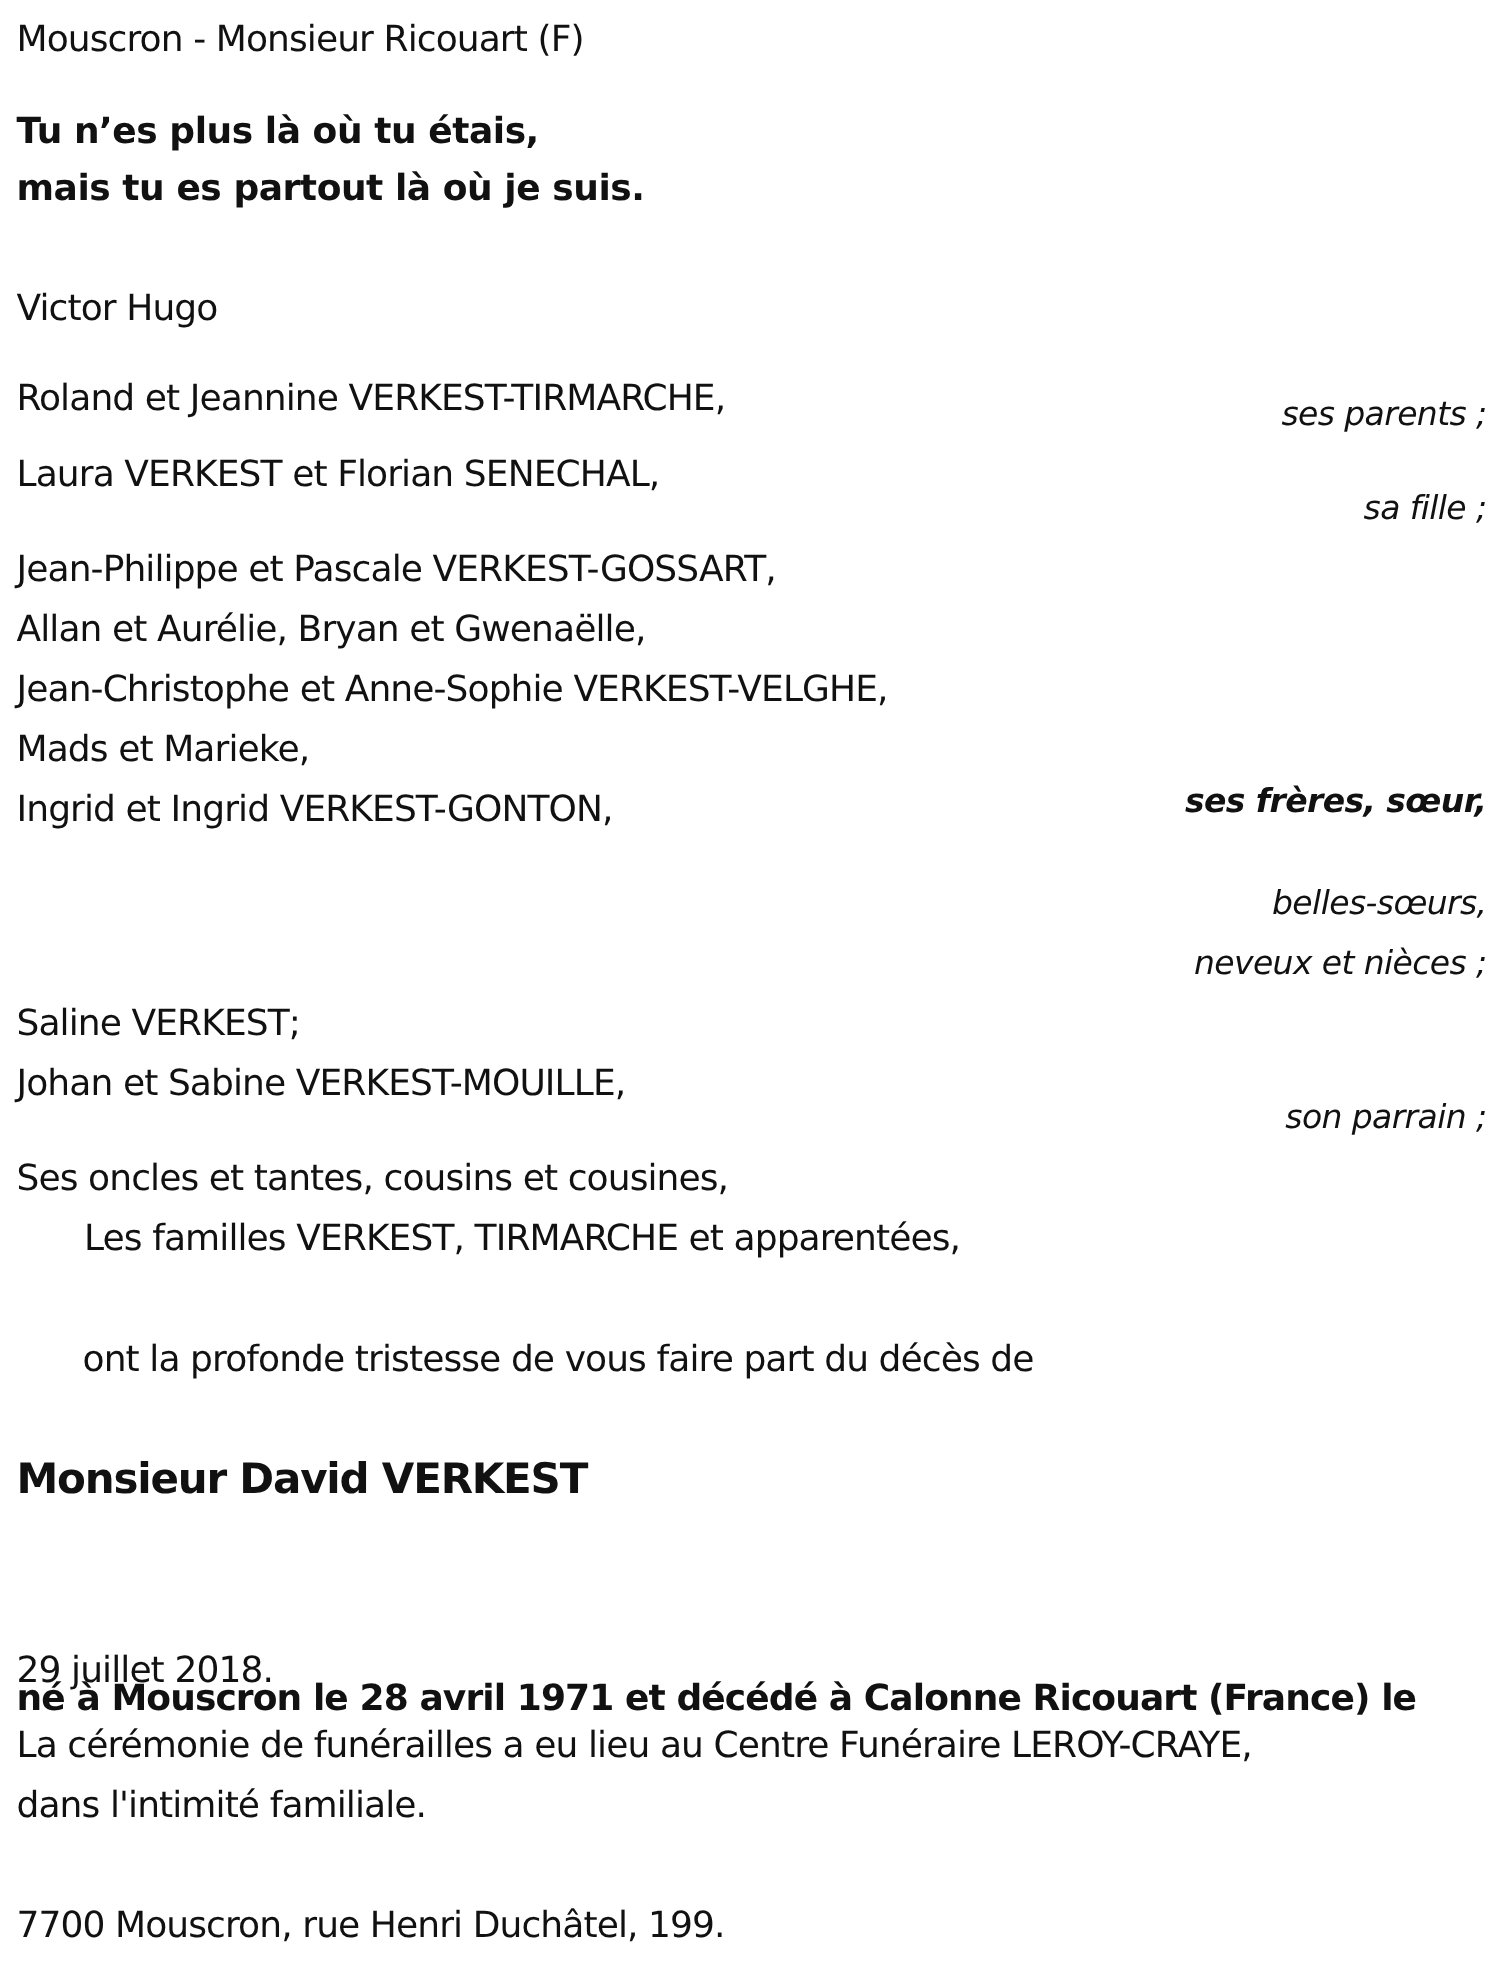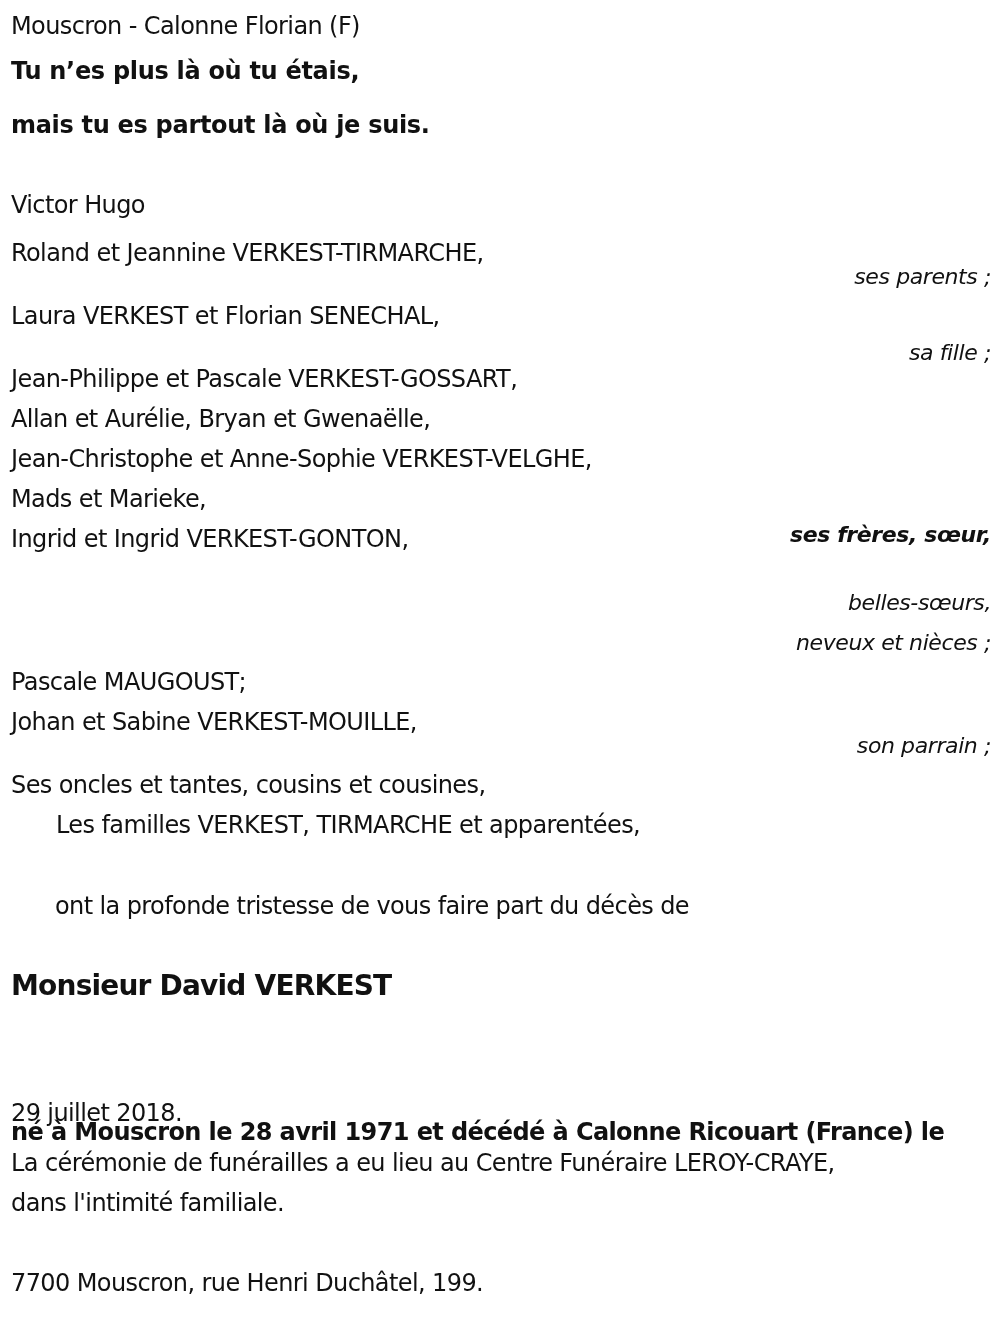--- a/index.html
+++ b/index.html
@@ -51,43 +51,43 @@
       letter-spacing: -0.8px;
       white-space: nowrap;
       line-height: 44px;
     }
   </style>
 </head>
 <body>
 
 <div class="page">
 
-  <div class="line" style="top:11px;">Mouscron - Calonne Florian (F)</div>
+  <div class="line" style="top:11px;">Mouscron - Monsieur Ricouart (F)</div>
 
-  <div class="line bold" style="top:56px;">Tu n’es plus là où tu étais,</div>
+  <div class="line bold" style="top:72px;">Tu n’es plus là où tu étais,</div>
   <div class="line bold" style="top:110px;">mais tu es partout là où je suis.</div>
 
   <div class="line" style="top:190px;">Victor Hugo</div>
 
-  <div class="line" style="top:238px;">Roland et Jeannine VERKEST-TIRMARCHE,</div>
+  <div class="line" style="top:250px;">Roland et Jeannine VERKEST-TIRMARCHE,</div>
   <div class="right" style="top:262px;">ses parents ;</div>
 
   <div class="line" style="top:301px;">Laura VERKEST et Florian SENECHAL,</div>
-  <div class="right" style="top:338px;margin-left:28px;">sa fille ;</div>
+  <div class="right" style="top:325px;margin-left:28px;">sa fille ;</div>
 
   <div class="line" style="top:364px;">Jean-Philippe et Pascale VERKEST-GOSSART,</div>
   <div class="line" style="top:404px;">Allan et Aurélie, Bryan et Gwenaëlle,</div>
   <div class="line" style="top:444px;">Jean-Christophe et Anne-Sophie VERKEST-VELGHE,</div>
   <div class="line" style="top:484px;">Mads et Marieke,</div>
   <div class="line" style="top:524px;">Ingrid et Ingrid VERKEST-GONTON,</div>
   <div class="right" style="top:520px;font-weight:bold;">ses frères, sœur,</div>
   <div class="right" style="top:588px;">belles-sœurs,</div>
   <div class="right" style="top:628px;">neveux et nièces ;</div>
 
-  <div class="line" style="top:667px;">Pascale MAUGOUST;</div>
+  <div class="line" style="top:667px;">Saline VERKEST;</div>
   <div class="line" style="top:707px;">Johan et Sabine VERKEST-MOUILLE,</div>
   <div class="right" style="top:731px;">son parrain ;</div>
 
   <div class="line" style="top:770px;">Ses oncles et tantes, cousins et cousines,</div>
   <div class="line" style="top:810px;margin-left:45px;">Les familles VERKEST, TIRMARCHE et apparentées,</div>
 
   <div class="line" style="top:891px;margin-left:44px;">ont la profonde tristesse de vous faire part du décès de</div>
 
   <div class="title" style="top:964px;">Monsieur David VERKEST</div>
 

